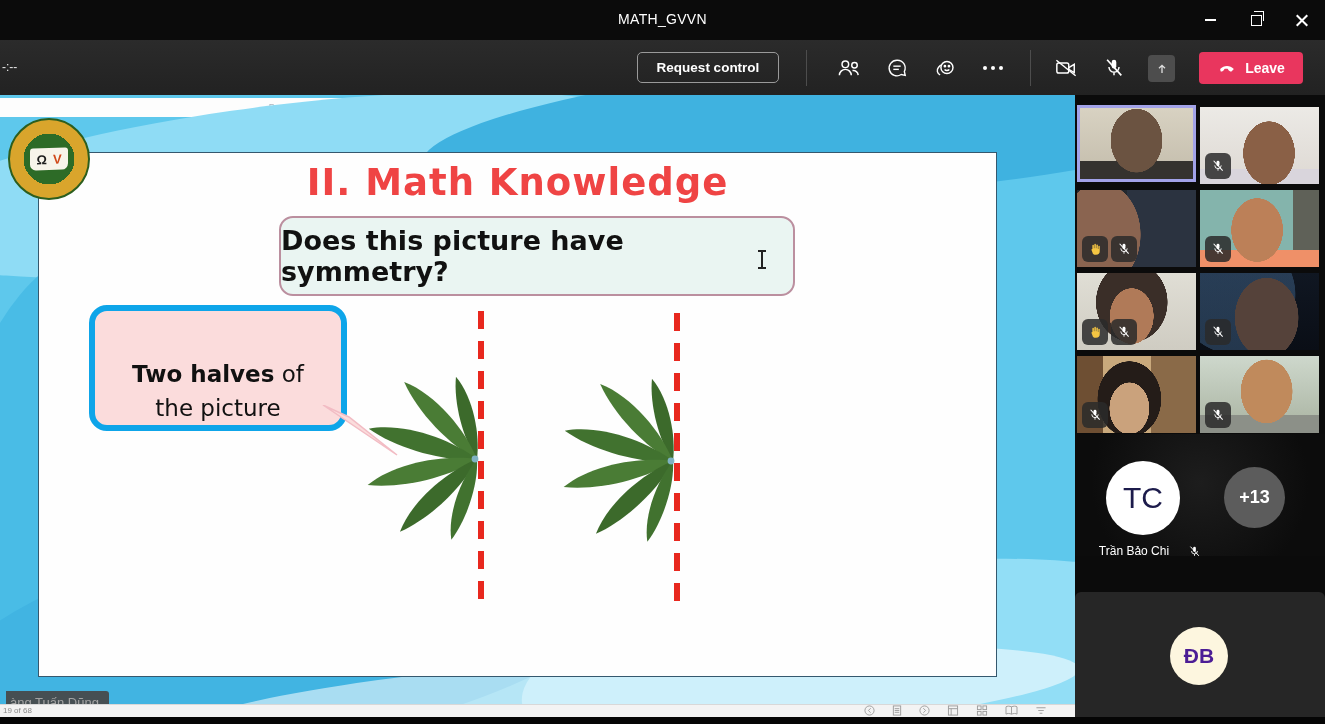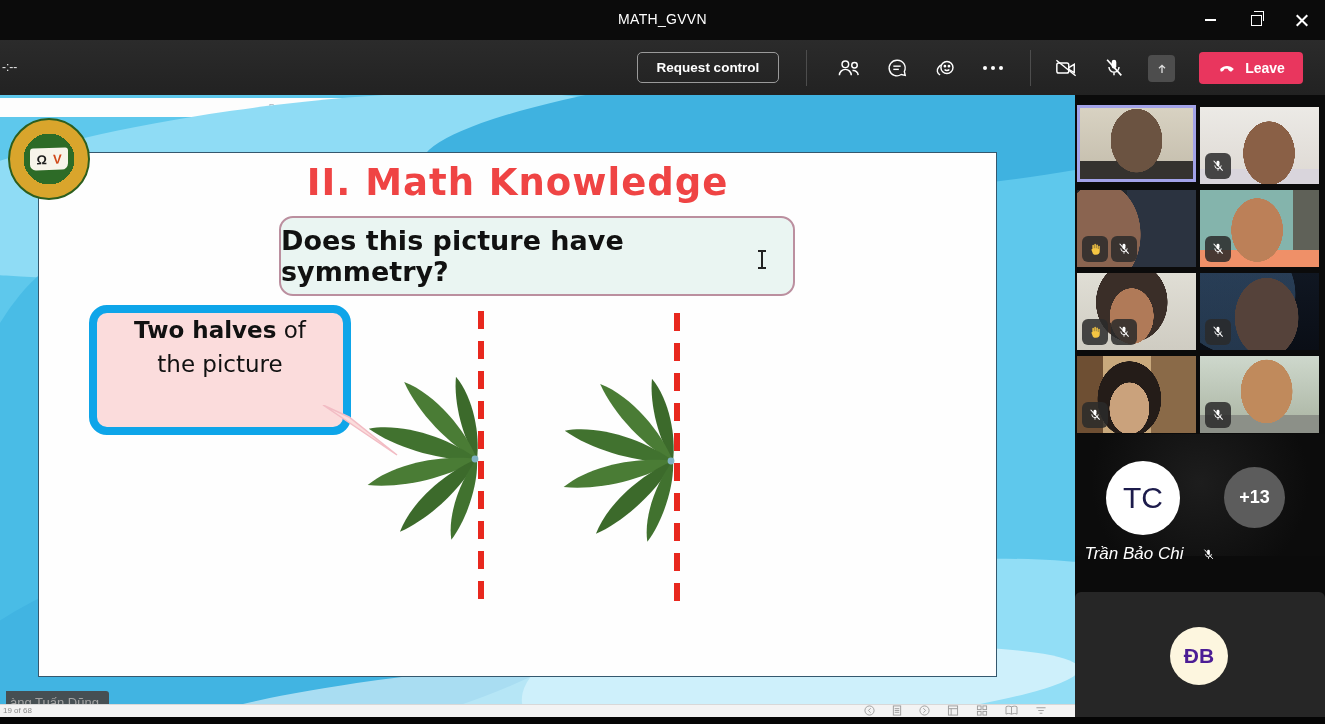--- a/index.html
+++ b/index.html
@@ -61,22 +61,22 @@
   .slide-title{position:absolute;left:0;top:8px;width:100%;text-align:center;
        color:#ef4444;font-size:37px;font-weight:bold;font-family:"DejaVu Sans",sans-serif;letter-spacing:1px;}
   .qbox{position:absolute;left:240px;top:63px;width:512px;height:76px;border:2px solid #bb8f9f;
        border-radius:14px;background:#eaf5f2;display:flex;align-items:center;justify-content:center;}
   .qbox span{color:#111;font-size:27px;font-weight:bold;font-family:"DejaVu Sans",sans-serif;}
   .ibeam{position:absolute;left:722px;top:98px;width:2px;height:17px;background:#222;}
   .ibeam:before,.ibeam:after{content:"";position:absolute;left:-3px;width:8px;height:2px;background:#222;}
   .ibeam:before{top:-1px}.ibeam:after{bottom:-1px}
 
   .bubble{position:absolute;left:50px;top:152px;width:246px;height:114px;background:#fbdcdc;
-       border:8px solid #0ea5e9;border-radius:18px;display:flex;flex-direction:column;
-       align-items:center;justify-content:flex-start;font-family:"DejaVu Sans",sans-serif;
+       border:6px solid #0ea5e9;border-radius:18px;display:flex;flex-direction:column;
+       align-items:center;justify-content:flex-end;font-family:"DejaVu Sans",sans-serif;
        font-size:23px;line-height:34px;color:#111;}
   .bubble .bold{font-weight:bold;}
   .bubble .red{color:#e42313;font-weight:bold;}
   .tail{position:absolute;left:280px;top:252px;}
 
   .dashline{position:absolute;width:6px;
        background:repeating-linear-gradient(180deg,#e8281e 0 18px,transparent 18px 30px);}
   .dl1{left:439px;top:158px;height:296px;}
   .dl2{left:635px;top:160px;height:292px;}
   .leaf{position:absolute;width:132px;height:252px;}
@@ -119,22 +119,22 @@
   .t6{background:radial-gradient(32px 40px at 56% 58%,#55423a 99%,transparent),radial-gradient(60px 60px at 30% 28%,rgba(96,150,205,.3) 99%,transparent),linear-gradient(#101722,#0a0e16);}
   .t7{background:radial-gradient(20px 26px at 44% 68%,#caa27c 99%,transparent),radial-gradient(32px 38px at 44% 56%,#241c18 99%,transparent),linear-gradient(90deg,#6e4f33 0 22%,#c9a97c 22% 62%,#8a6a48 62%);}
   .t8{background:radial-gradient(26px 32px at 56% 46%,#c08a5c 99%,transparent),linear-gradient(0deg,#8c9088 0 24%,transparent 24%),linear-gradient(#ced8cc,#a8b2a0);}
 
   .avatars{position:absolute;left:0;top:339px;width:250px;height:122px;
        background:radial-gradient(circle at 50% 40%,#1d1d1d,#0c0c0c 75%);}
   .tc-av{position:absolute;left:31px;top:27px;width:74px;height:74px;border-radius:50%;background:#fff;
        display:flex;align-items:center;justify-content:center;color:#1c1b4b;font-size:30px;cursor:pointer;}
   .ovf-av{position:absolute;left:149px;top:33px;width:61px;height:61px;border-radius:50%;background:#5c5c5c;
        display:flex;align-items:center;justify-content:center;color:#fff;font-size:18px;font-weight:bold;cursor:pointer;}
-  .tc-label{position:absolute;left:0px;top:110px;width:150px;text-align:center;color:#fff;font-size:17px;
-       display:flex;align-items:center;justify-content:center;gap:19px;font-style:italic;}
+  .tc-label{position:absolute;left:0px;top:110px;width:150px;text-align:center;color:#fff;font-size:12px;
+       display:flex;align-items:center;justify-content:center;gap:19px;}
   .db-panel{position:absolute;left:0;top:497px;width:250px;height:125px;background:#262626;border-radius:6px 6px 0 0;}
   .db-av{position:absolute;left:95px;top:35px;width:58px;height:58px;border-radius:50%;background:#fdf6df;
        display:flex;align-items:center;justify-content:center;color:#4c1d95;font-size:21px;font-weight:bold;cursor:pointer;}
 </style>
 </head>
 <body>
 
 <div class="app">
 
   <div class="titlebar">

